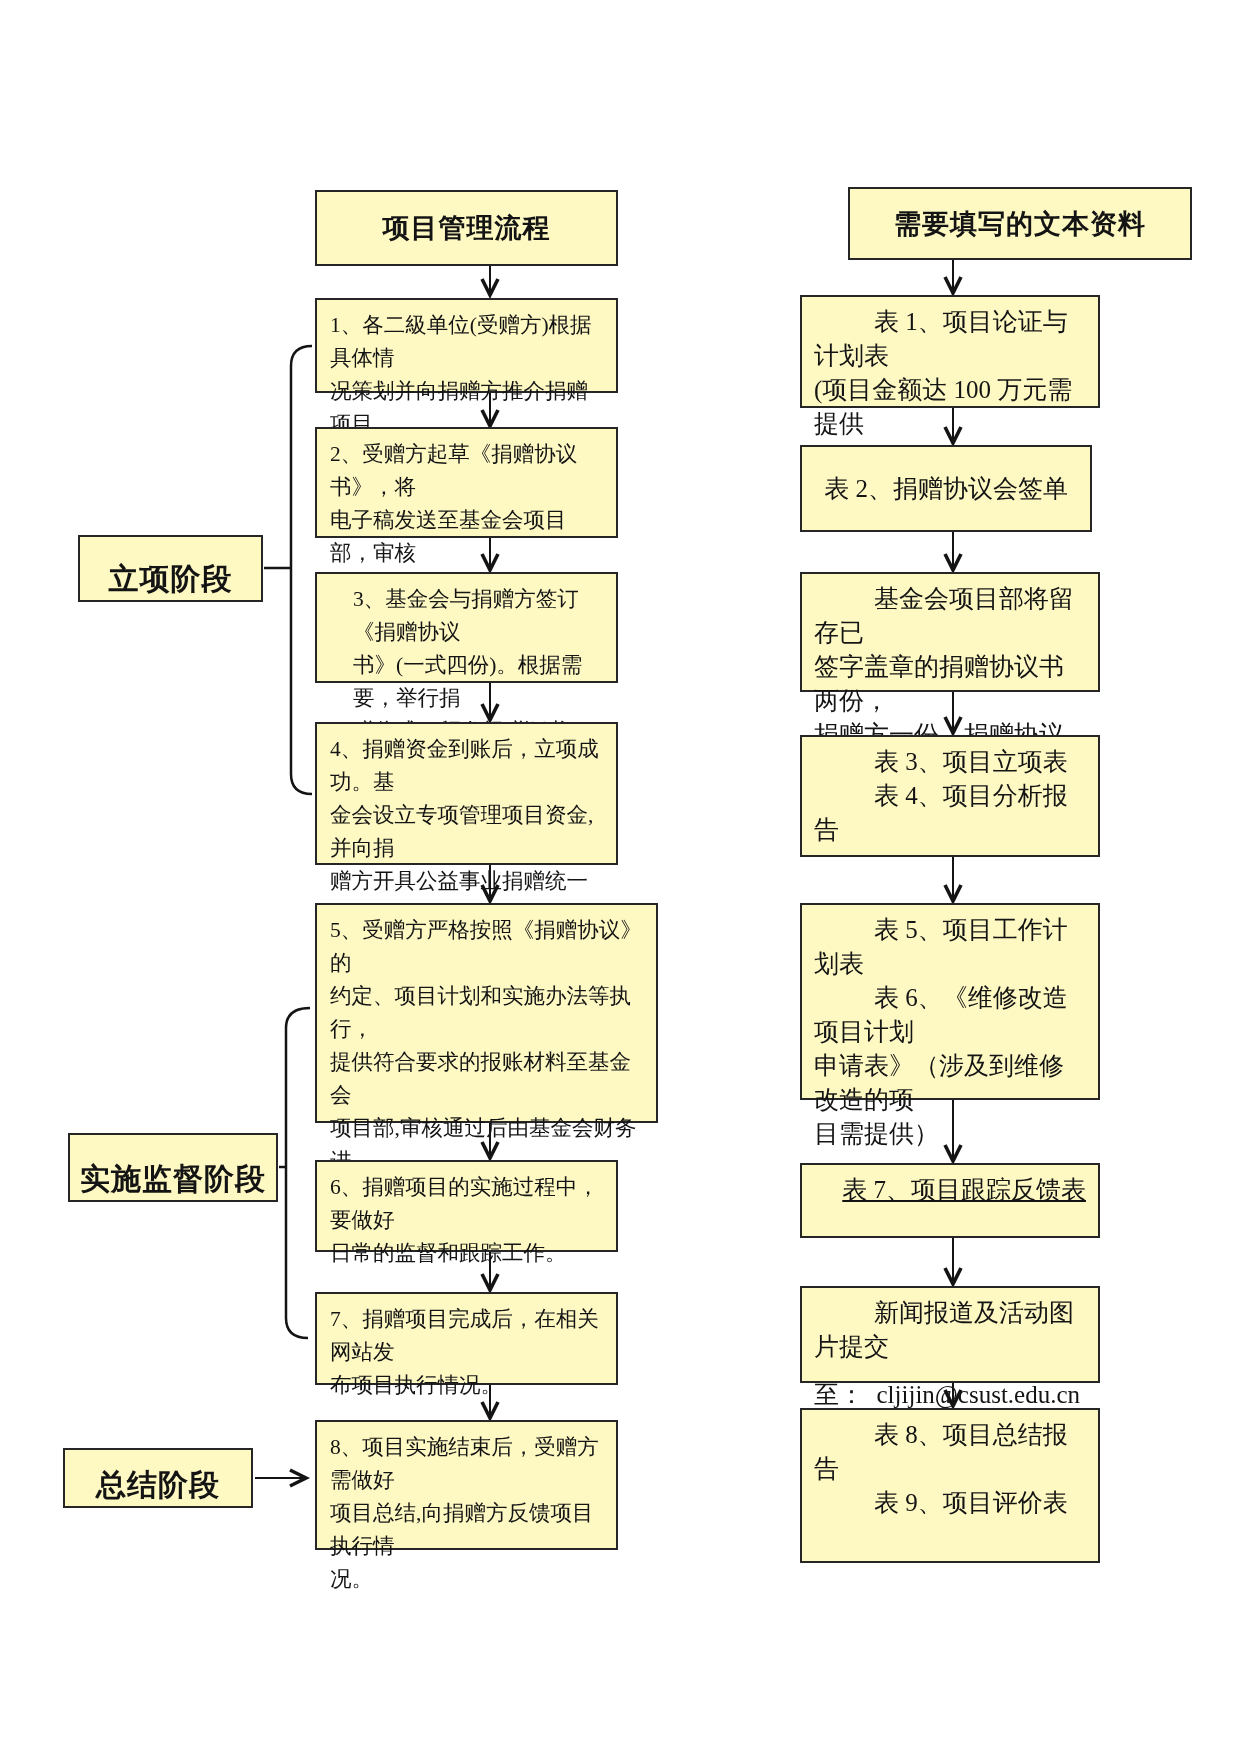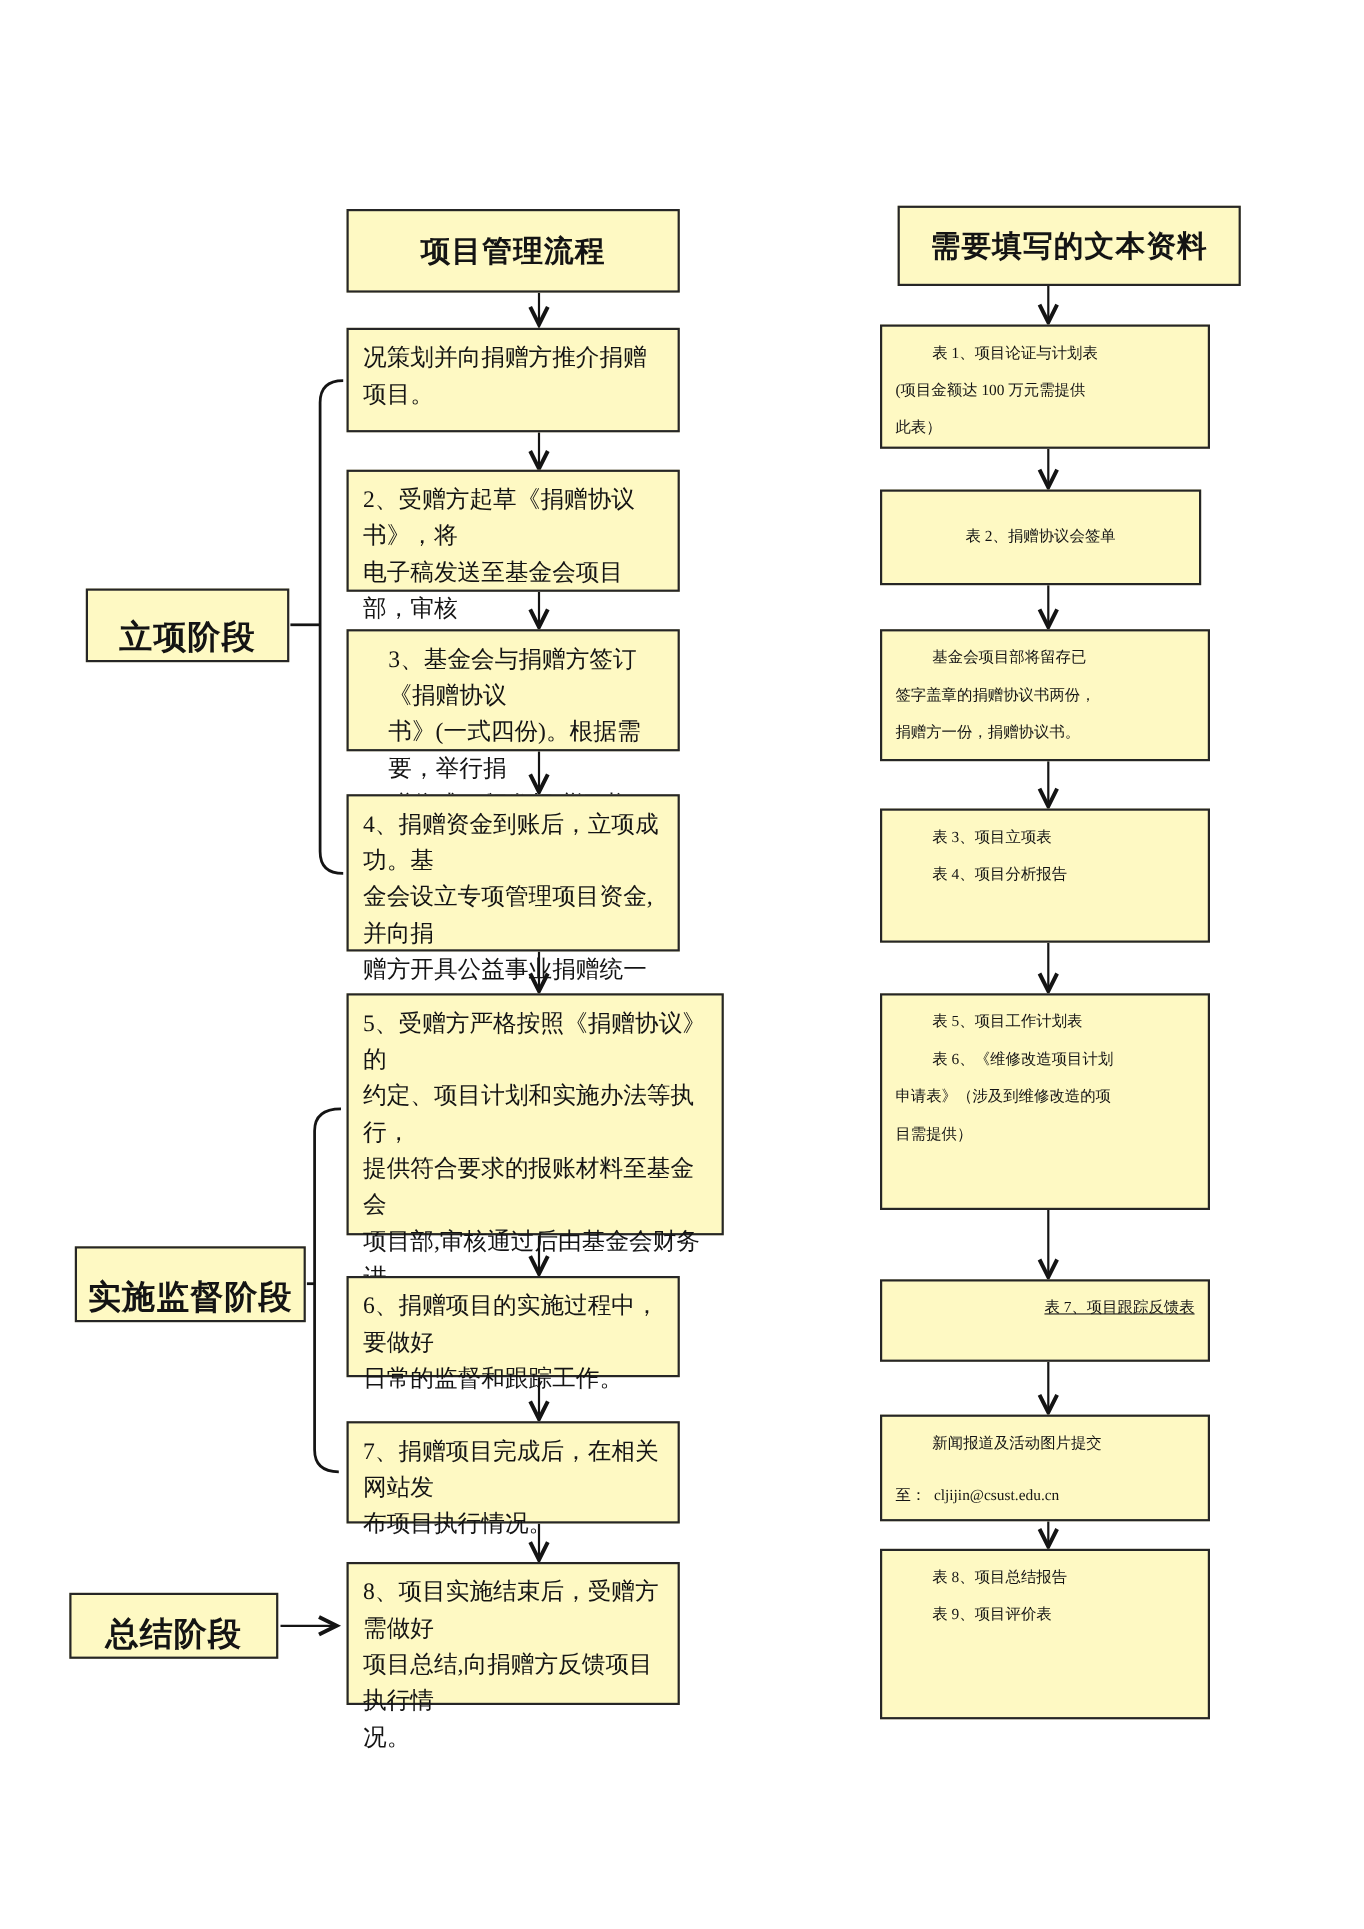--- a/index.html
+++ b/index.html
@@ -28,21 +28,21 @@
     font-size:30px;font-weight:bold;
     border-width:2.5px;
     letter-spacing:1px;
   }
   .l-step{
     padding:9px 13px;
     font-size:21.5px;line-height:33px;
   }
   .r-item{
     padding:8px 12px;
-    font-size:14px;line-height:34px;
+    font-size:25px;line-height:34px;
   }
   .line{white-space:pre-wrap;}
   .r-first-indent .line:first-child{text-indent:2.4em;}
   .r-indent-two .line:nth-child(1),
   .r-indent-two .line:nth-child(2){text-indent:2.4em;}
   .r-indent-all .line{text-indent:2.4em;}
   .r-center{display:flex;flex-direction:column;justify-content:center;}
   .r-center .line{text-align:center;}
   .r-center-h .line{text-align:right;text-decoration:underline;}
   .r7 .line:first-child{text-indent:2.4em;margin-bottom:14px;}
@@ -92,20 +92,21 @@
     </g>
 
     <line x1="255" y1="1478" x2="305" y2="1478" stroke="#141414" stroke-width="2" marker-end="url(#ah)"></line>
   </svg>
 
   <div class="box title-box" style="left:315px;top:190px;width:303px;height:76px;">
     <span>项目管理流程</span>
   </div>
 
   <div class="box l-step" style="left:315px;top:298px;width:303px;height:95px;">
+      <div class="line">1、各二級单位(受赠方)根据具体情</div>
       <div class="line">况策划并向捐赠方推介捐赠项目。</div>
     </div>
 
   <div class="box l-step" style="left:315px;top:427px;width:303px;height:111px;">
       <div class="line">2、受赠方起草《捐赠协议书》，将</div>
       <div class="line">电子稿发送至基金会项目部，审核</div>
       <div class="line">通过后，方可签订协议书。</div>
     </div>
 
   <div class="box l-step" style="left:315px;top:572px;width:303px;height:111px;padding-left:36px;">
@@ -149,21 +150,21 @@
   </div>
 
   <div class="box stage-box" style="left:68px;top:1133px;width:210px;height:69px;">
     <span>实施监督阶段</span>
   </div>
 
   <div class="box stage-box" style="left:63px;top:1448px;width:190px;height:60px;">
     <span>总结阶段</span>
   </div>
 
-  <div class="box title-box" style="left:816px;top:187px;width:312px;height:73px;font-family:Liberation Serif, serif;">
+  <div class="box title-box" style="left:848px;top:187px;width:344px;height:73px;font-family:Liberation Serif, serif;">
     <span>需要填写的文本资料</span>
   </div>
 
   <div class="box r-item r-first-indent" style="left:800px;top:295px;width:300px;height:113px;">
       <div class="line">表 1、项目论证与计划表</div>
       <div class="line">(项目金额达 100 万元需提供</div>
       <div class="line">此表）</div>
     </div>
 
   <div class="box r-item r-center" style="left:800px;top:445px;width:292px;height:87px;">

